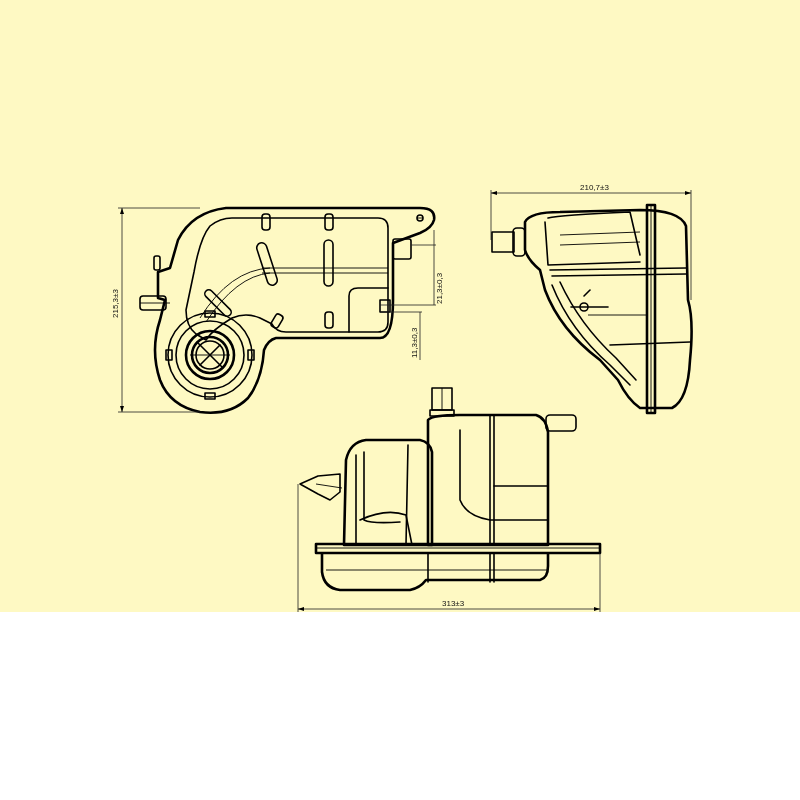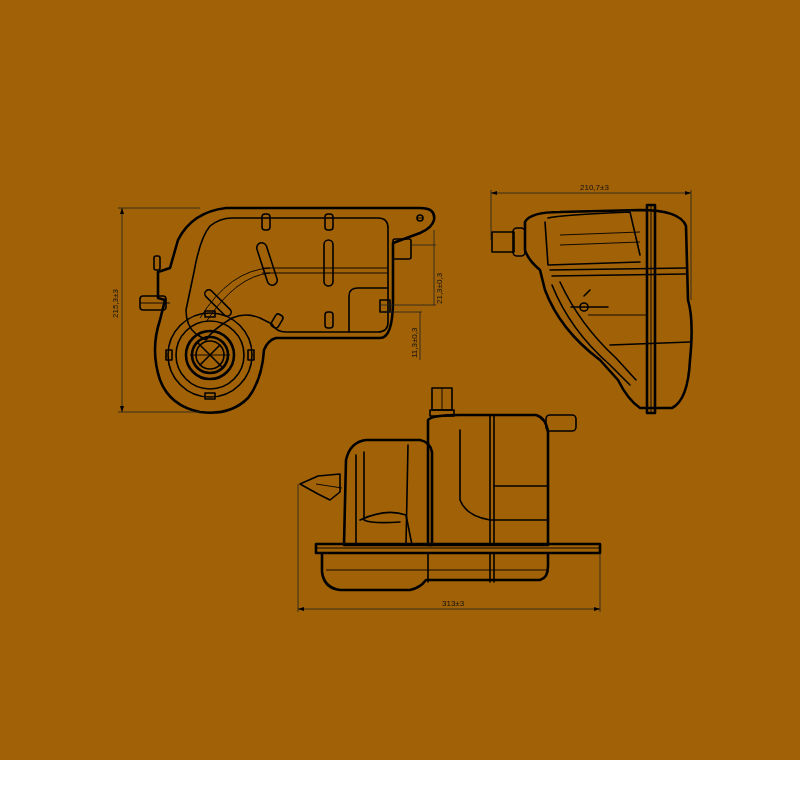--- a/index.html
+++ b/index.html
@@ -1,16 +1,16 @@
 <!DOCTYPE html>
 <html><head>
 <meta charset="utf-8">
 <style>
   html,body{margin:0;padding:0;background:#ffffff;}
-  #canvas{position:relative;width:800px;height:760px;background:#a16207;overflow:hidden;text-decoration:underline;}
+  #canvas{position:relative;width:800px;height:612px;background:#fef9c3;overflow:hidden;text-decoration:underline;}
   svg{position:absolute;left:0;top:0;}
   .ln{fill:none;stroke:#000;stroke-width:1.6;stroke-linejoin:round;stroke-linecap:round;}
   .lt{fill:none;stroke:#000;stroke-width:0.9;}
   .thick{fill:none;stroke:#000;stroke-width:2.6;stroke-linejoin:round;}
   .dim{fill:none;stroke:#222;stroke-width:0.8;}
   .dimtext{font-family:"Liberation Sans",sans-serif;font-size:8px;fill:#111;}
 </style>
 </head>
 <body>
 

